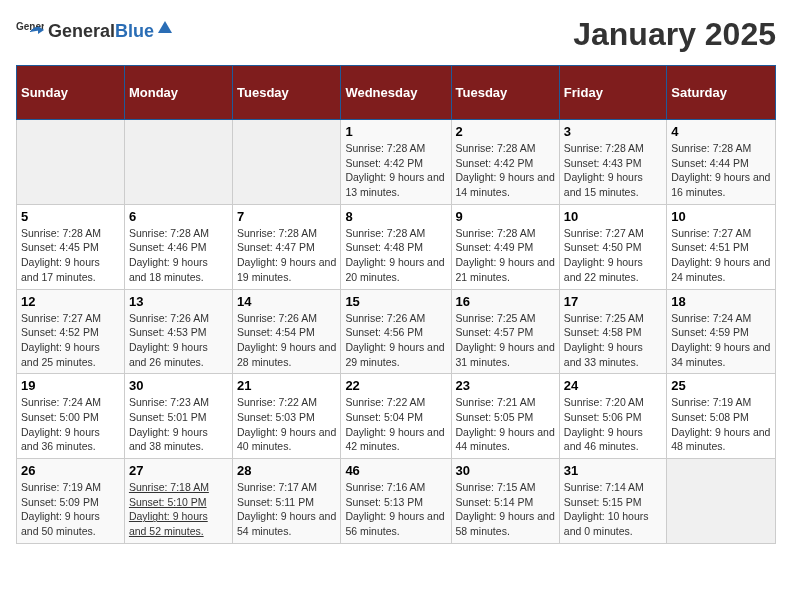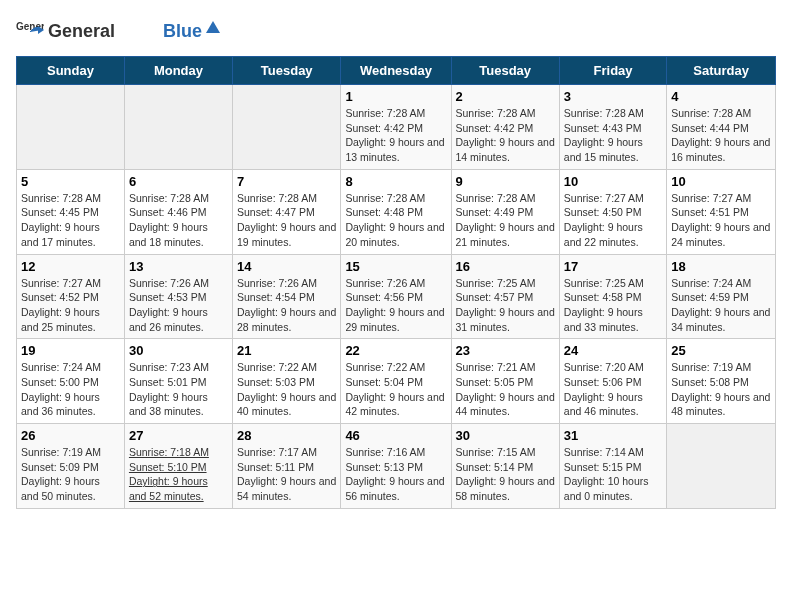--- a/index.html
+++ b/index.html
@@ -23,21 +23,20 @@
     }
     .logo-text-general {
       font-size: 18px;
       font-weight: bold;
       color: #333;
     }
     .logo-text-blue {
       font-size: 18px;
       font-weight: bold;
       color: #2a6db5;
-      padding-left: 48px;
     }
     .logo-icon {
       width: 28px;
       height: 28px;
     }
     .title-area {
       text-align: right;
     }
     .month-title {
       font-size: 32px;
@@ -47,24 +46,24 @@
     .location-title {
       font-size: 16px;
       color: #555;
     }
     table {
       width: 100%;
       border-collapse: collapse;
       font-size: 11px;
     }
     thead tr th {
-      background-color: #0c4a6e;
+      background-color: #7f1d1d;
       color: #fff;
-      padding: 6px 4px;
-      text-align: center;
+      padding: 19px 4px;
+      text-align: left;
       font-size: 13px;
       font-weight: bold;
       border: 1px solid #1e5a9a;
     }
     tbody tr td {
       border: 1px solid #ccc;
       vertical-align: top;
       padding: 4px;
       width: 113px;
       min-height: 70px;
@@ -102,20 +101,21 @@
       <div style="display:flex; align-items:baseline;">
         <span class="logo-text-general">General</span>
         <span class="logo-text-blue">Blue</span>
         <svg width="18" height="18" viewBox="0 0 18 18" style="margin-left:2px;">
           <polygon points="9,2 16,14 2,14" fill="#2a6db5"></polygon>
         </svg>
       </div>
     </div>
   </div>
   <div class="title-area">
+    <div class="month-title">January 2025</div>
   </div>
 </div>
 
 <table>
   <thead>
     <tr id="weekday-header">
     <th>Sunday</th>
         <th>Monday</th>
         <th>Tuesday</th>
         <th>Wednesday</th>

